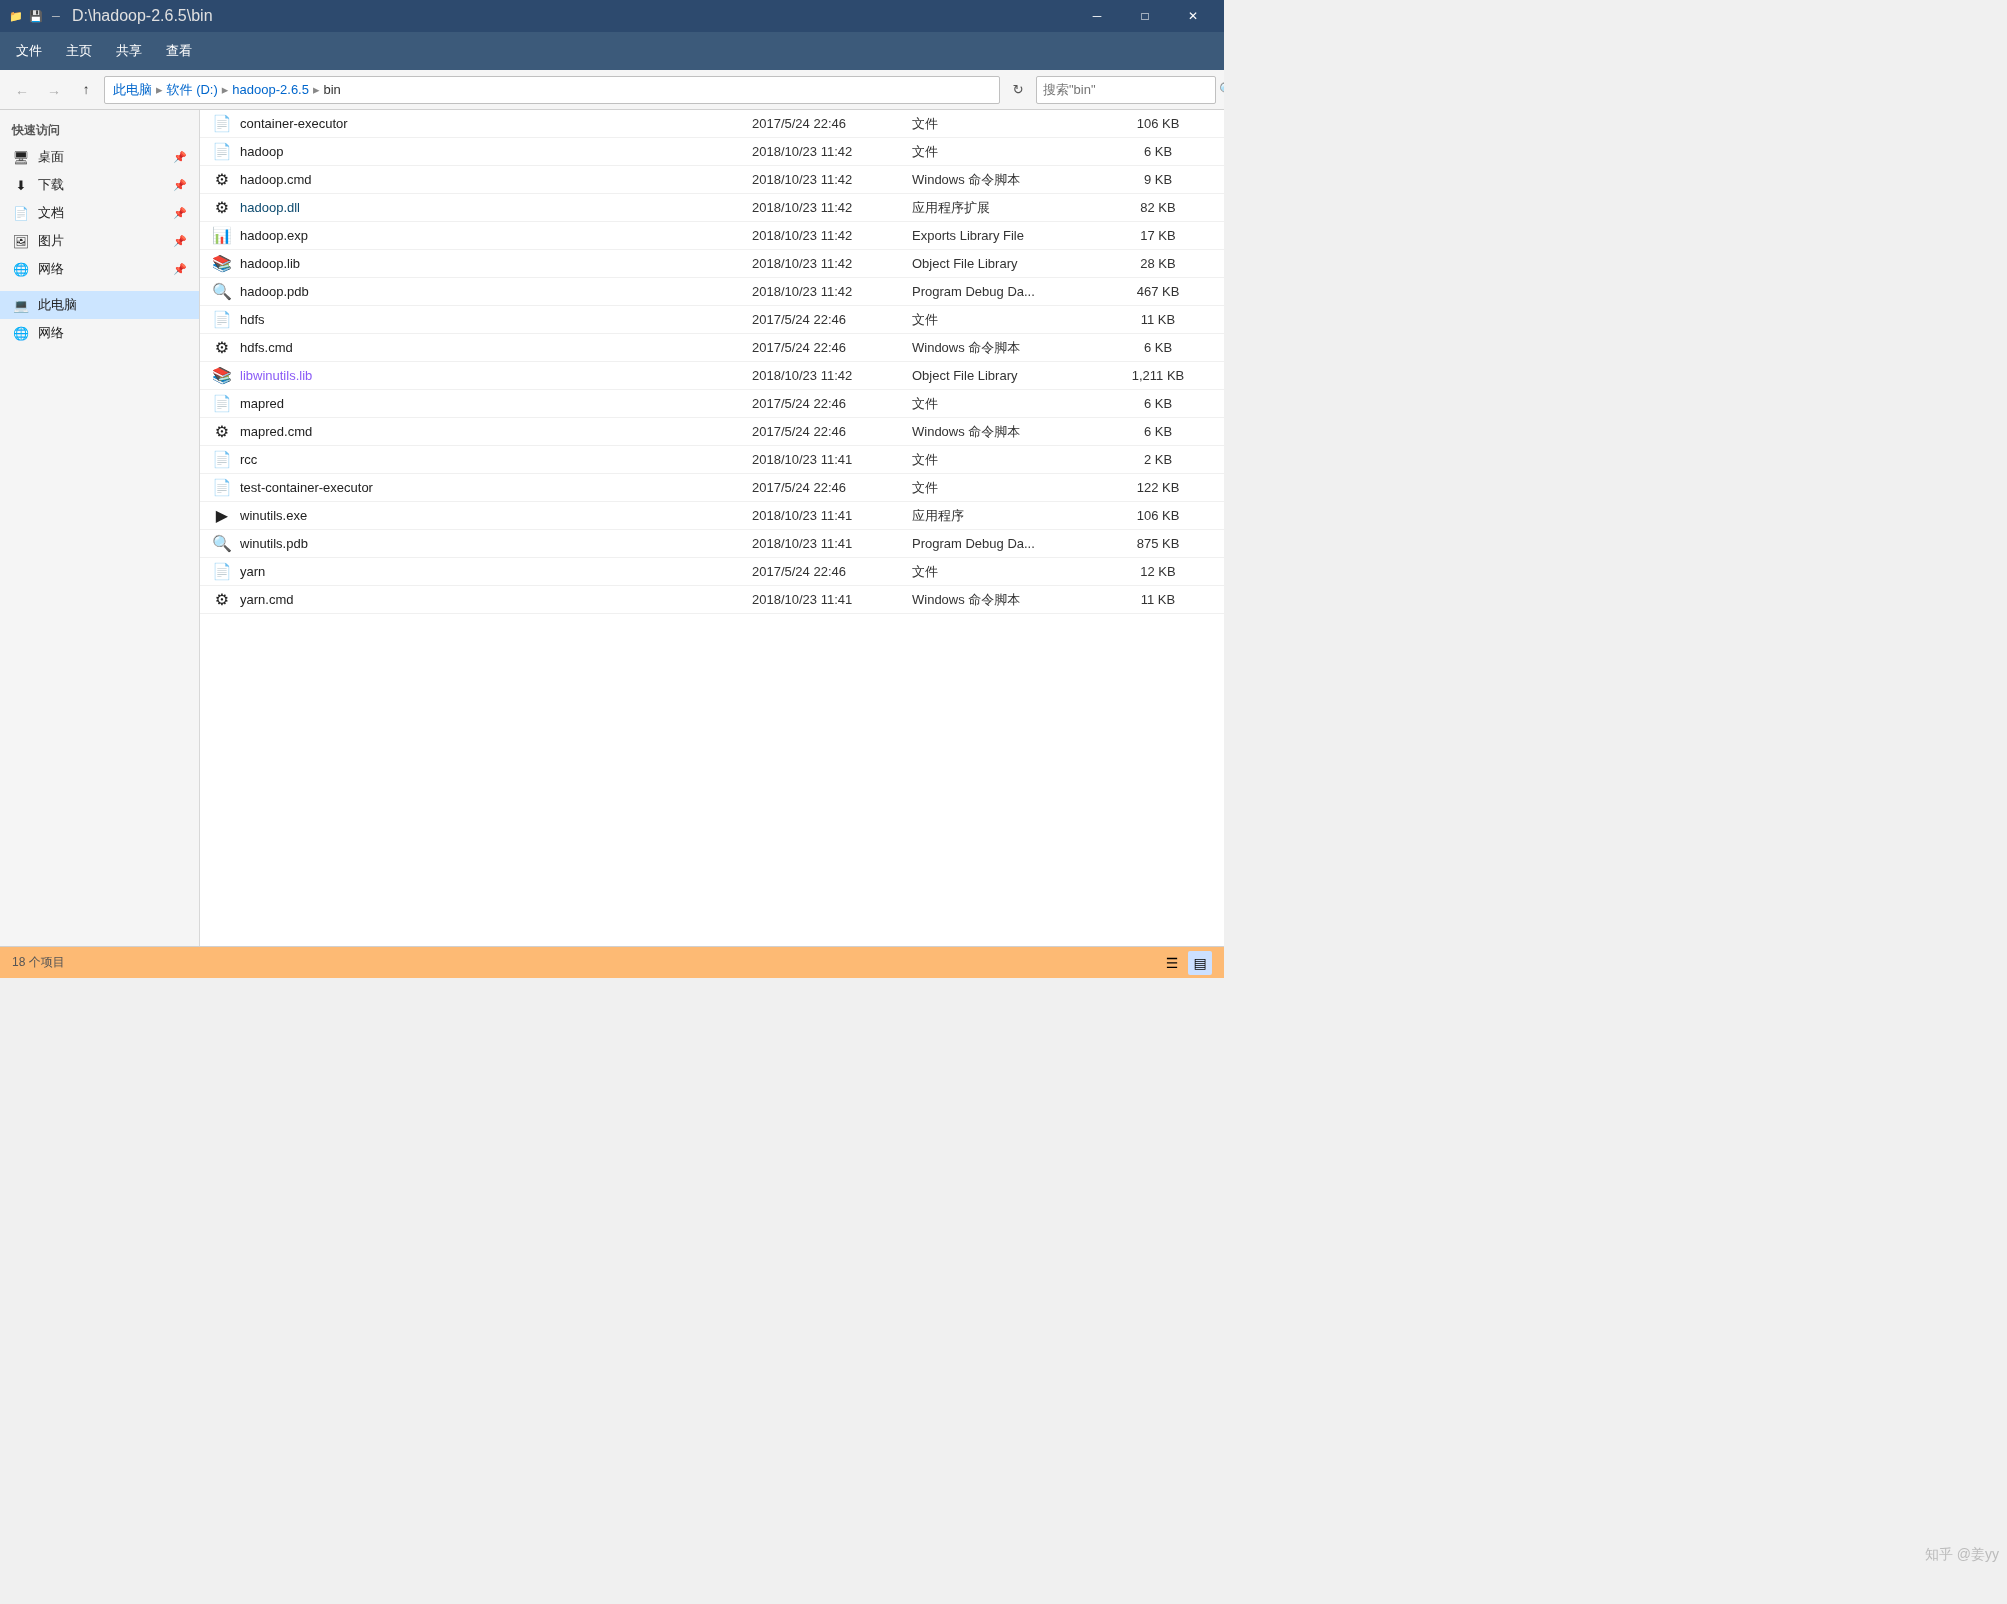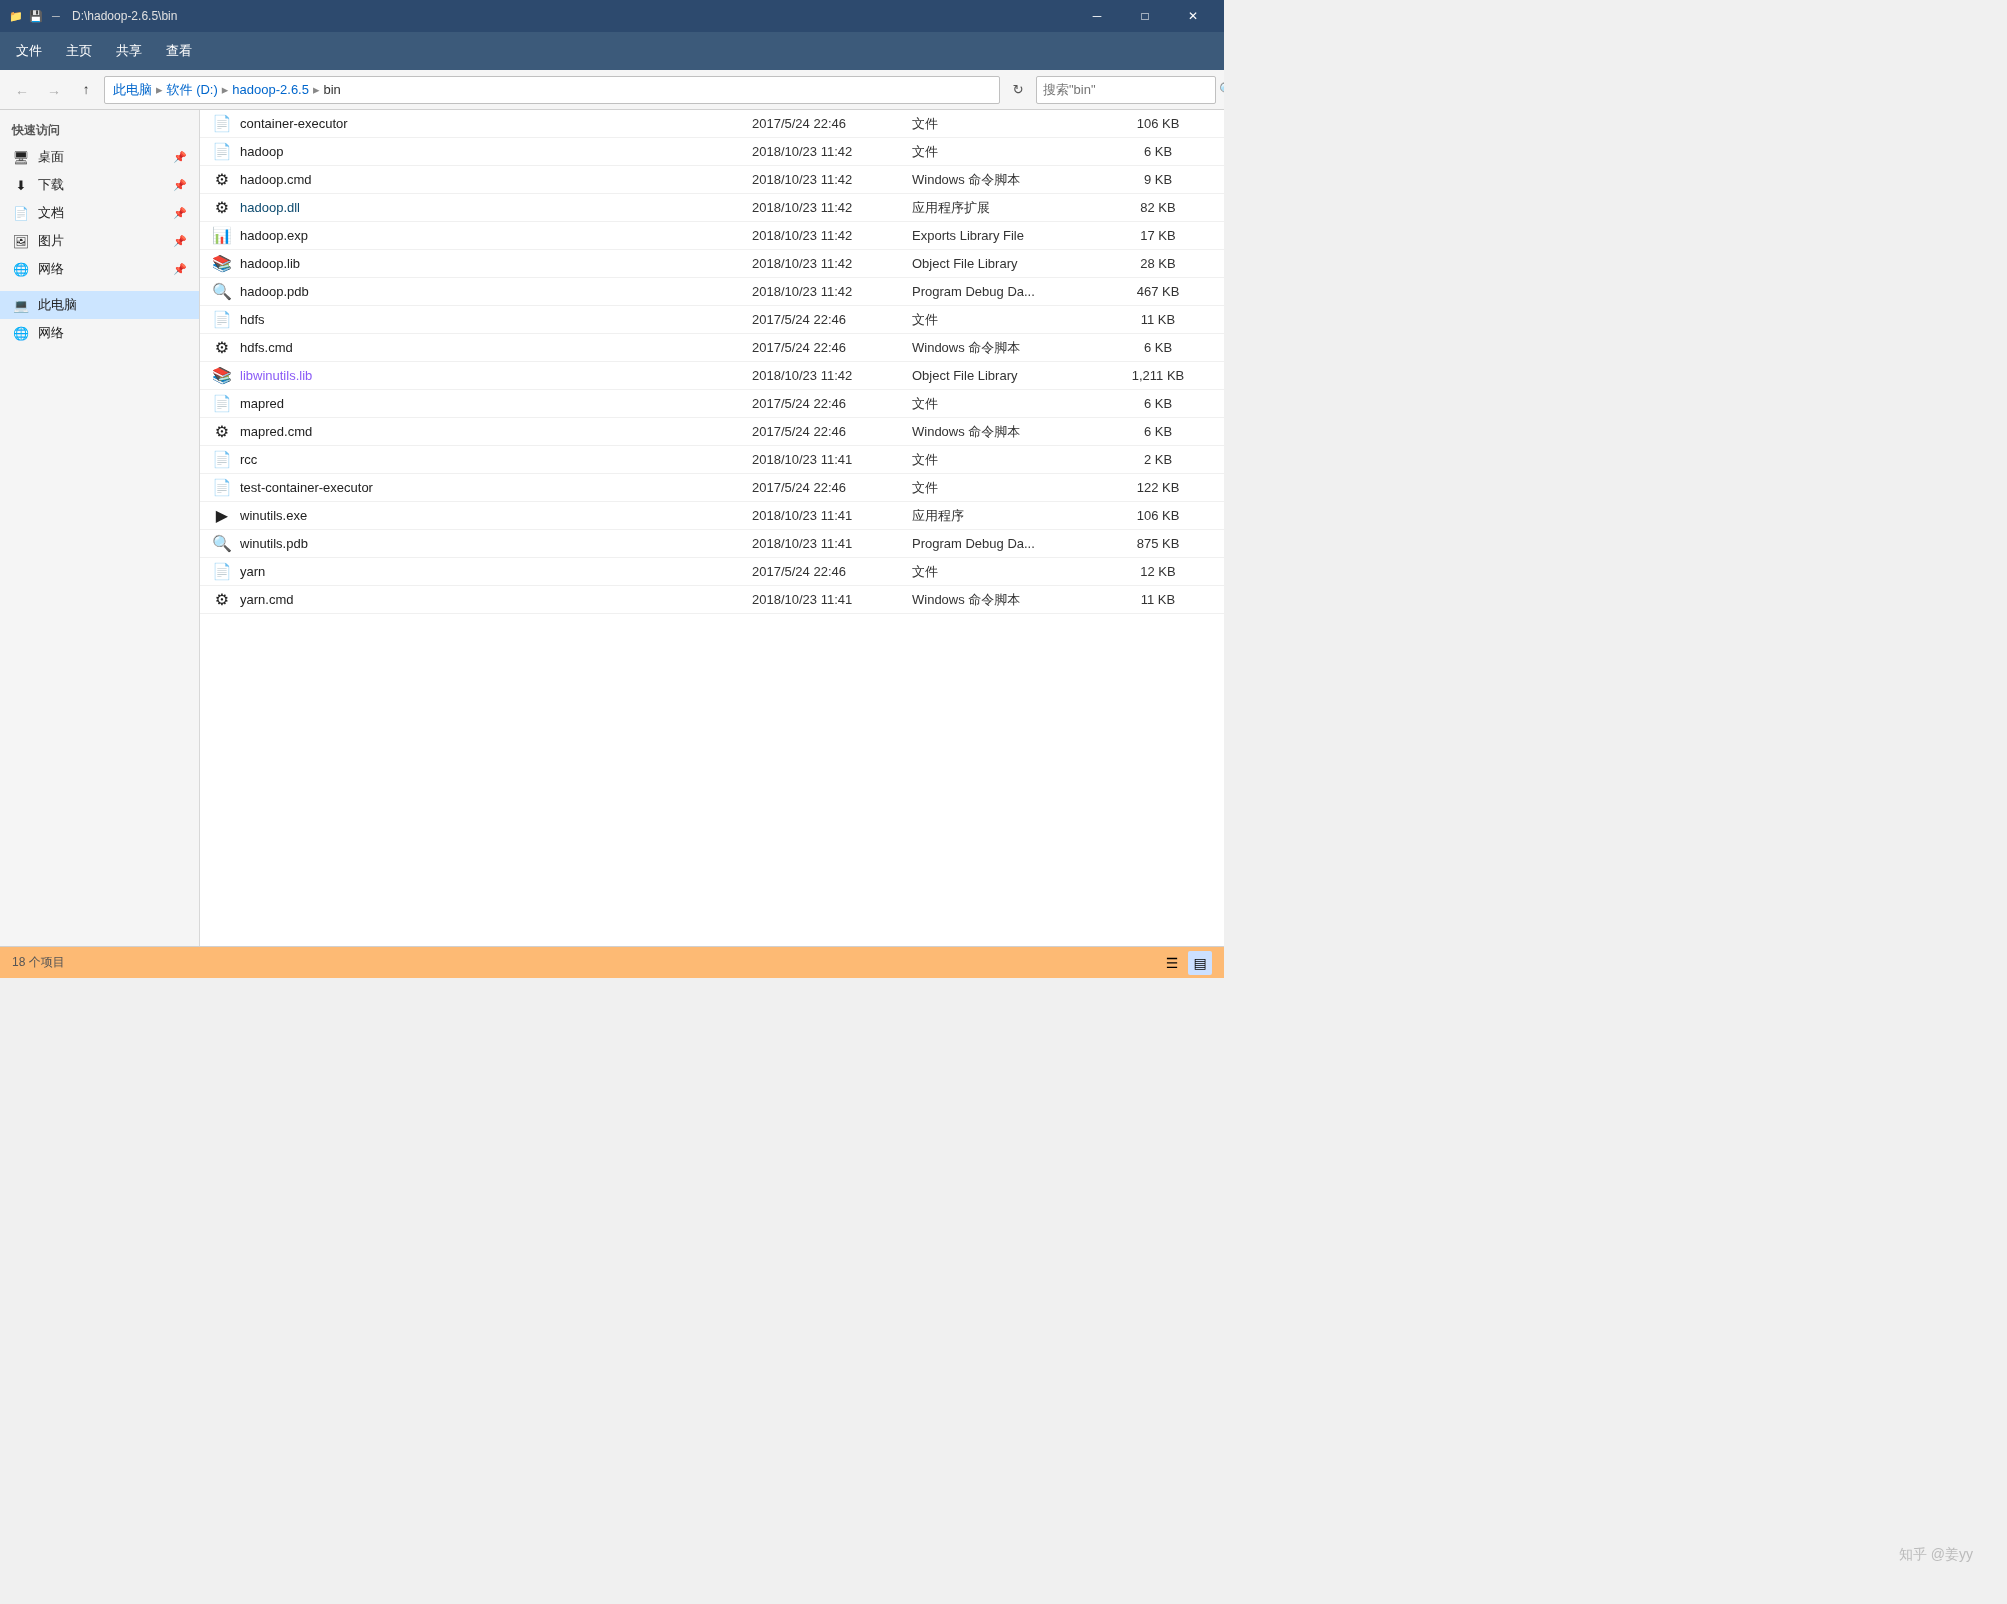--- a/index.html
+++ b/index.html
@@ -30,21 +30,21 @@
       width: 16px;
       height: 16px;
       display: flex;
       align-items: center;
       justify-content: center;
       font-size: 11px;
       color: #ccc;
     }
     .title-bar-path {
       flex: 1;
-      font-size: 12px;
+      font-size: 16px;
       color: #e0e0e0;
     }
     .title-bar-controls {
       display: flex;
       gap: 2px;
     }
     .title-btn {
       width: 46px;
       height: 32px;
       display: flex;
@@ -259,21 +259,21 @@
       cursor: pointer;
       border-radius: 2px;
       font-size: 14px;
     }
     .view-btn.active { background: #cce0ff; }
 
     
     .watermark {
       position: fixed;
       bottom: 40px;
-      right: 34px;
+      right: 8px;
       color: #bbb;
       font-size: 14px;
     }
 
     .up-btn {
       width: 28px;
       height: 28px;
       display: flex;
       align-items: center;
       justify-content: center;

